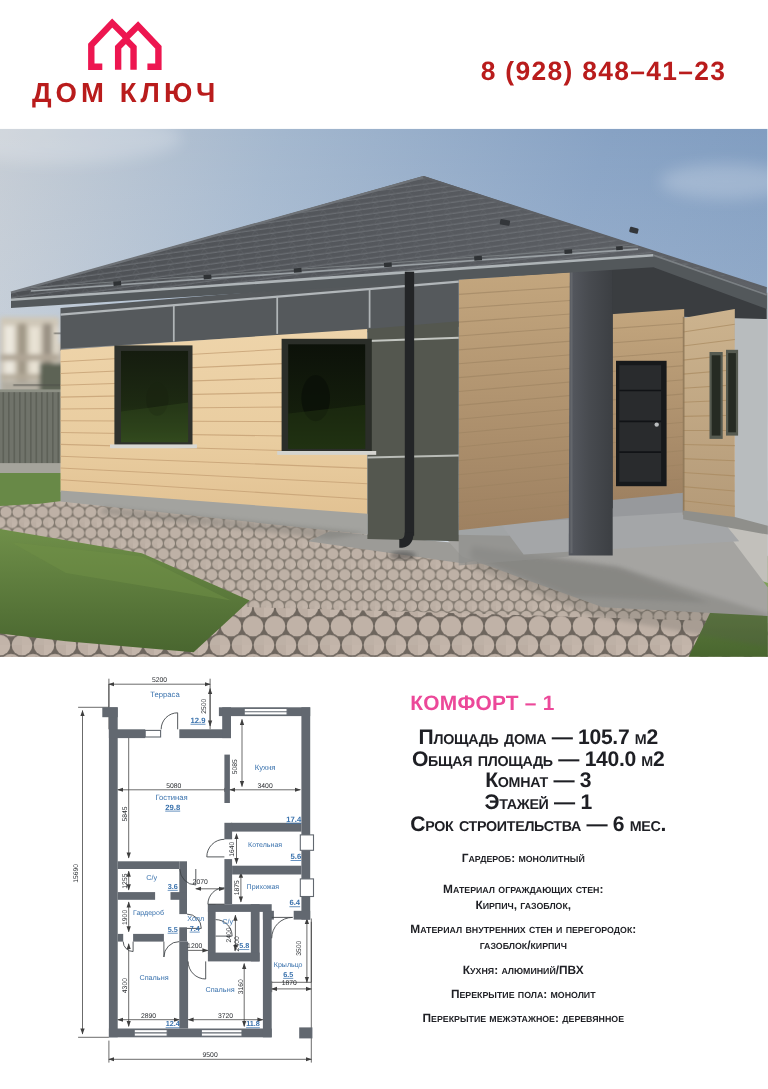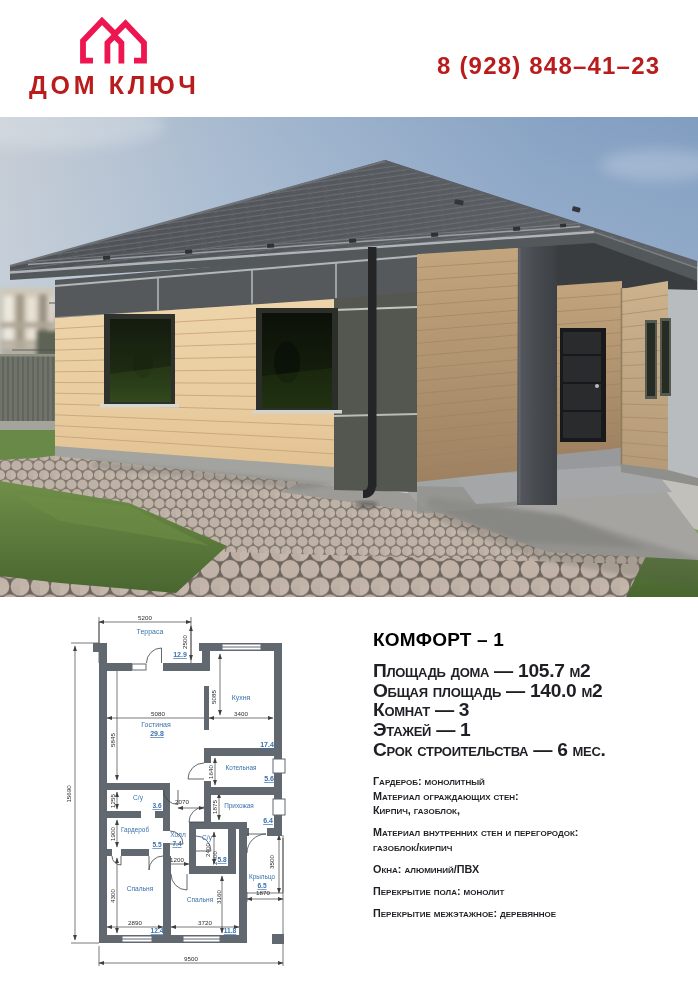--- a/index.html
+++ b/index.html
@@ -1,18 +1,18 @@
 <!DOCTYPE html>
 <html><head><meta charset="utf-8">
 <style>
 html,body{margin:0;padding:0;background:#ffffff;}
 #page{position:relative;width:698px;height:990px;background:#ffffff;overflow:hidden;
   font-family:"Liberation Sans", sans-serif;}
 .abs{position:absolute;}
-.sc{font-variant:small-caps;}
+.sc{font-variant:small-caps;text-align:center;}
 </style></head><body>
 <div id="page">
 
 <svg class="abs" style="left:0;top:0" width="220" height="110" viewBox="0 0 220 110">
 <g fill="none" stroke="#ed1650" stroke-width="5.8" transform="translate(0.5,2.5)">
 
 <path d="M92.5 58.2 L82.5 58.2 L82.5 38.5 L101.5 18.5 L113.5 30.5"></path>
 
 <path d="M133.5 58.2 L143.5 58.2 L143.5 40.5 L125 21 L112.5 33.5"></path>
 
@@ -563,30 +563,30 @@
 <text x="177" y="862" style="font-family:Liberation Sans;font-size:6.2px;fill:#2a2d31;" text-anchor="middle">1200</text>
 <text x="115" y="896" style="font-family:Liberation Sans;font-size:6.2px;fill:#2a2d31;" text-anchor="middle" transform="rotate(-90 115 896)">4300</text>
 <text x="221" y="897" style="font-family:Liberation Sans;font-size:6.2px;fill:#2a2d31;" text-anchor="middle" transform="rotate(-90 221 897)">3160</text>
 <text x="135" y="925" style="font-family:Liberation Sans;font-size:6.2px;fill:#2a2d31;" text-anchor="middle">2890</text>
 <text x="205" y="925" style="font-family:Liberation Sans;font-size:6.2px;fill:#2a2d31;" text-anchor="middle">3720</text>
 <text x="263" y="895" style="font-family:Liberation Sans;font-size:6.2px;fill:#2a2d31;" text-anchor="middle">1870</text>
 <text x="274" y="862" style="font-family:Liberation Sans;font-size:6.2px;fill:#2a2d31;" text-anchor="middle" transform="rotate(-90 274 862)">3500</text>
 </g>
 </svg>
 
-<div class="abs" style="left:373px;top:629px;font-size:19px;font-weight:bold;color:#000000;letter-spacing:0.2px;">КОМФОРТ – 1</div>
+<div class="abs" style="left:373px;top:629px;font-size:19px;font-weight:bold;color:#ec4899;letter-spacing:0.2px;">КОМФОРТ – 1</div>
 
 <div class="abs sc" style="left:373px;top:661px;font-size:19.2px;font-weight:bold;color:#1e1f24;line-height:19.7px;letter-spacing:-0.3px;">
 <div>Площадь дома — 105.7 м2</div>
 <div>Общая площадь — 140.0 м2</div>
 <div>Комнат — 3</div>
 <div>Этажей — 1</div>
 <div>Срок строительства — 6 мес.</div>
 </div>
 
 <div class="abs sc" style="left:373px;top:774px;font-size:10.8px;font-weight:bold;color:#1e1f24;line-height:14.5px;">
 <div>Гардероб: монолитный</div>
-<div style="margin-top:0;">Материал ограждающих стен:<br>Кирпич, газоблок,</div>
+<div style="margin-top:13px;">Материал ограждающих стен:<br>Кирпич, газоблок,</div>
 <div style="margin-top:7.5px;">Материал внутренних стен и перегородок:<br>газоблок/кирпич</div>
-<div style="margin-top:7.5px;">Окна: алюминий/ПВХ</div>
+<div style="margin-top:7.5px;">Кухня: алюминий/ПВХ</div>
 <div style="margin-top:7.5px;">Перекрытие пола: монолит</div>
 <div style="margin-top:7.5px;">Перекрытие межэтажное: деревянное</div>
 </div>
 </div>
 </body></html>

